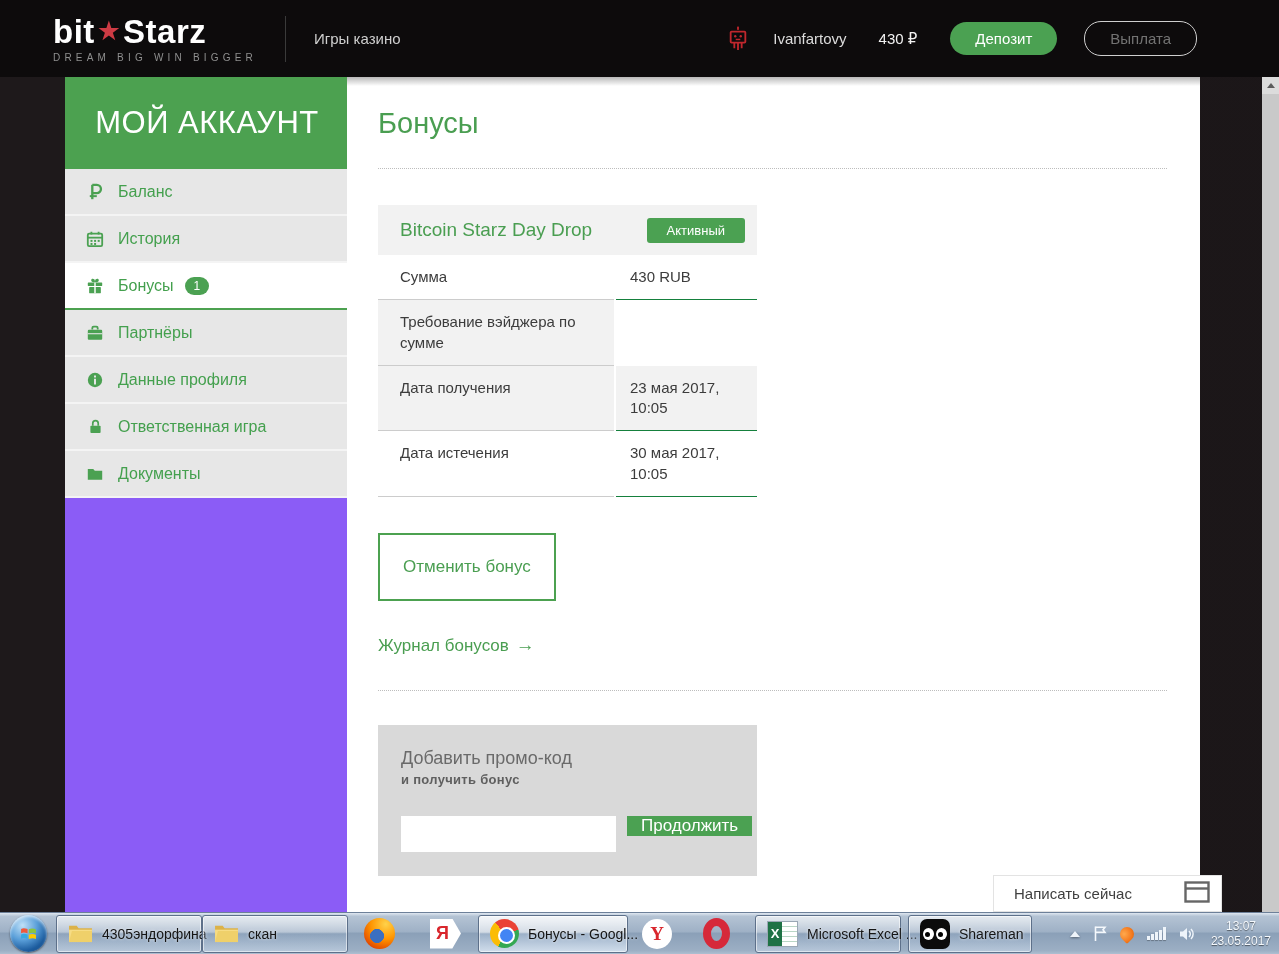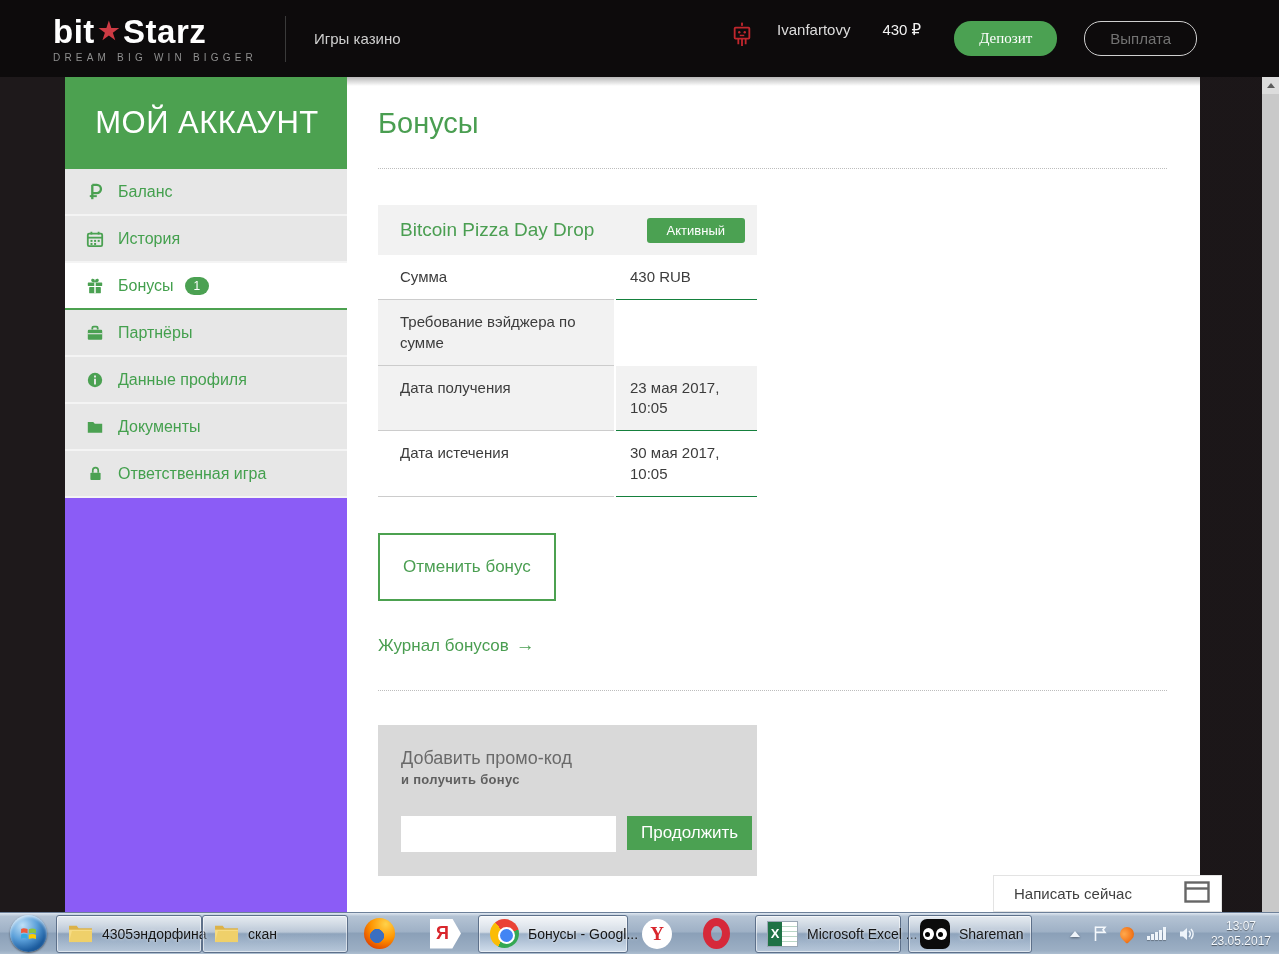--- a/index.html
+++ b/index.html
@@ -17,27 +17,27 @@
   
   .site-header { position:absolute; top:0; left:0; width:1279px; height:77px;
     background:#0d0b0c; display:flex; align-items:center; z-index:5; }
   .logo { margin-left:53px; cursor:pointer; }
   .logo-line { display:flex; align-items:center; line-height:1; }
   .logo-bit, .logo-starz { color:#fff; font-size:33px; font-weight:bold; letter-spacing:0.5px; }
   .logo-star { color:#cd3b44; font-size:27px; margin:0 2px; line-height:1; }
   .logo-tag { color:#8f8f8f; font-size:10px; letter-spacing:4.2px; margin-top:4px; }
   .header-vdiv { width:1px; height:46px; background:#3a3a3a; margin-left:28px; }
   .nav-games { color:#cfcfcf; font-size:15px; margin-left:28px; cursor:pointer; }
-  .header-right { margin-left:auto; display:flex; margin-right:82px; }
+  .header-right { margin-left:auto; display:flex; align-items:center; margin-right:82px; }
   .avatar { width:22px; height:28px; margin-right:24px; cursor:pointer; }
   .username { color:#dcdcdc; font-size:15px; cursor:pointer; }
   .balance { color:#f2f2f2; font-size:15px; margin-left:32px; }
   .btn-pill { font-size:15px; border-radius:17px; padding:8px 25px; cursor:pointer;
     font-family:inherit; }
-  .btn-deposit { margin-left:33px; background:#4ba152; color:#fff; border:none;font-family:Liberation Serif, serif; }
+  .btn-deposit { margin-left:33px; background:#4ba152; color:#fff; border:none; }
   .btn-payout { margin-left:27px; background:transparent; color:#737373; border:1px solid #cfcfcf; }
 
   
   .page { position:absolute; top:77px; left:0; width:1279px; height:835px; }
 
   
   .sidebar { position:absolute; left:65px; top:0; width:284px; height:835px; background:#8b5cf6; }
   .sidebar-title { height:92px; background:#4ca150; color:#fff; font-size:31px;
     display:flex; align-items:center; justify-content:center; letter-spacing:0.5px; }
   .side-item { height:47px; display:flex; align-items:center; padding-left:20px;
@@ -72,21 +72,21 @@
   .journal { margin-top:33px; color:#4a9e51; font-size:17px; cursor:pointer; display:inline-block; }
   .journal .arr { margin-left:7px; font-size:19px; }
   .dotted-hr.second { margin-top:34px; }
 
   .promo-box { width:379px; background:#d9d9d9; margin-top:34px; padding:23px 0 24px 23px; }
   .promo-title { color:#6a6a6a; font-size:18px; }
   .promo-sub { color:#5f5f5f; font-size:13px; font-weight:bold; margin-top:3px; letter-spacing:0.3px; }
   .promo-row { display:flex; margin-top:29px; }
   .promo-input { width:215px; height:36px; border:1px solid #fff; background:#fff;
     font-size:16px; padding:0 8px; outline:none; }
-  .btn-promo { margin-left:11px; height:34px; background:#4ba152; color:#fff; border:none;
+  .btn-promo { margin-left:11px; height:20px; background:#4ba152; color:#fff; border:none;
     font-size:17px; padding:0 14px; cursor:pointer; font-family:inherit; }
 
   
   .chat-widget { position:absolute; left:993px; top:798px; width:229px; height:37px;
     background:#fff; border:1px solid #e3e3e3; display:flex; align-items:center;
     padding:0 11px 0 20px; justify-content:space-between; cursor:pointer; z-index:6;gap:24px; }
   .chat-label { color:#3f3f3f; font-size:15px; }
 
   
   .scrollbar { position:absolute; right:0; top:0; width:17px; height:912px;
@@ -255,45 +255,45 @@
             <circle cx="10" cy="10" r="8" fill="#4ba152"></circle>
             <rect x="8.9" y="5" width="2.2" height="2.2" fill="#e7e7e7"></rect>
             <rect x="8.9" y="8.6" width="2.2" height="6.4" fill="#e7e7e7"></rect>
           </svg>
         </span>
         <span>Данные профиля</span>
       </div>
 
       <div class="side-item">
         <span class="s-icon">
-          <svg viewBox="0 0 20 20" width="18" height="18" fill="#4ba152">
-            <path d="M2 4.5 h6 l1.8 2 H18 V16.5 H2 Z"></path>
-          </svg>
-        </span>
-        <span>Документы</span>
-      </div>
-
-      <div class="side-item">
-        <span class="s-icon">
           <svg viewBox="0 0 20 20" width="17" height="17">
             <rect x="4" y="9" width="12" height="8.5" rx="1" fill="#4ba152"></rect>
             <path d="M6.8 9.2 V6.2 a3.2 3.2 0 0 1 6.4 0 V9.2" fill="none" stroke="#4ba152" stroke-width="2"></path>
           </svg>
         </span>
         <span>Ответственная игра</span>
       </div>
+
+      <div class="side-item">
+        <span class="s-icon">
+          <svg viewBox="0 0 20 20" width="18" height="18" fill="#4ba152">
+            <path d="M2 4.5 h6 l1.8 2 H18 V16.5 H2 Z"></path>
+          </svg>
+        </span>
+        <span>Документы</span>
+      </div>
     </div>
 
     <div class="main">
       <h1 class="page-title">Бонусы</h1>
       <hr class="dotted-hr">
 
       <div class="bonus-card">
         <div class="bonus-head">
-          <span class="bonus-name">Bitcoin Pizza Day Drop</span>
+          <span class="bonus-name">Bitcoin Starz Day Drop</span>
           <span class="status-badge">Активный</span>
         </div>
         <div class="t-row">
           <div class="t-label">Сумма</div>
           <div class="t-value">430 RUB</div>
         </div>
         <div class="t-row alt">
           <div class="t-label">Требование вэйджера по сумме</div>
         </div>
         <div class="t-row alt">

